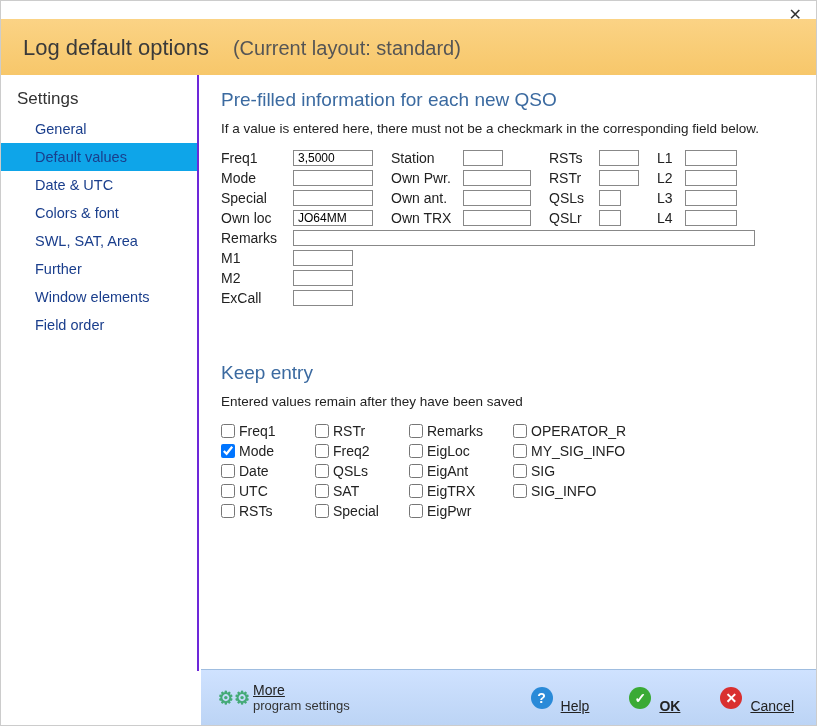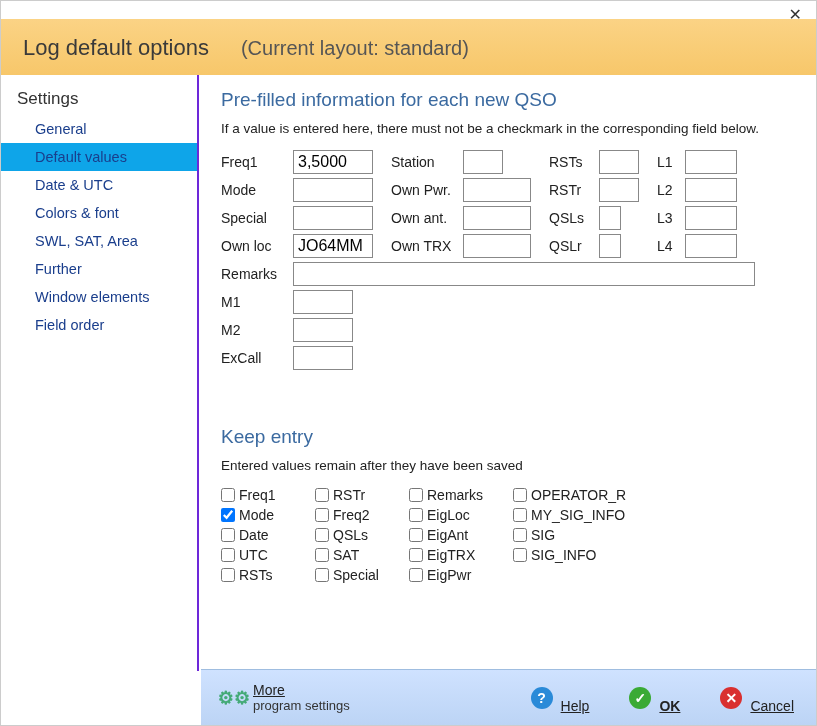--- a/index.html
+++ b/index.html
@@ -21,21 +21,21 @@
     font-size: 16px;
     cursor: pointer;
     padding: 2px 8px;
     color: #333;
   }
   .header {
     background: linear-gradient(#fbd385, #f7c76a);
     padding: 16px 22px 14px 22px;
     display: flex;
     align-items: baseline;
-    gap: 32px;
+    gap: 24px;
     margin-top: 18px;
   }
   .header-title {
     font-size: 22px;
     color: #3a3a3a;
   }
   .header-sub {
     font-size: 20px;
     color: #555;
   }
@@ -79,24 +79,24 @@
     margin-bottom: 14px;
   }
   .grid {
     display: grid;
     grid-template-columns: 72px 80px 18px 72px 68px 18px 50px 40px 18px 28px 52px;
     row-gap: 4px;
     align-items: center;
   }
   .glabel { font-size: 14px; color: #222; }
   .ginput {
-    height: 24px;
+    height: 16px;
     border: 1px solid #888;
     background: #fff;
-    font-size: 16px;
+    font-size: 12px;
     padding: 0 4px;
     width: 100%;
   }
   .row2 {
     display: grid;
     grid-template-columns: 72px 1fr;
     column-gap: 0;
     align-items: center;
     margin-top: 4px;
   }

